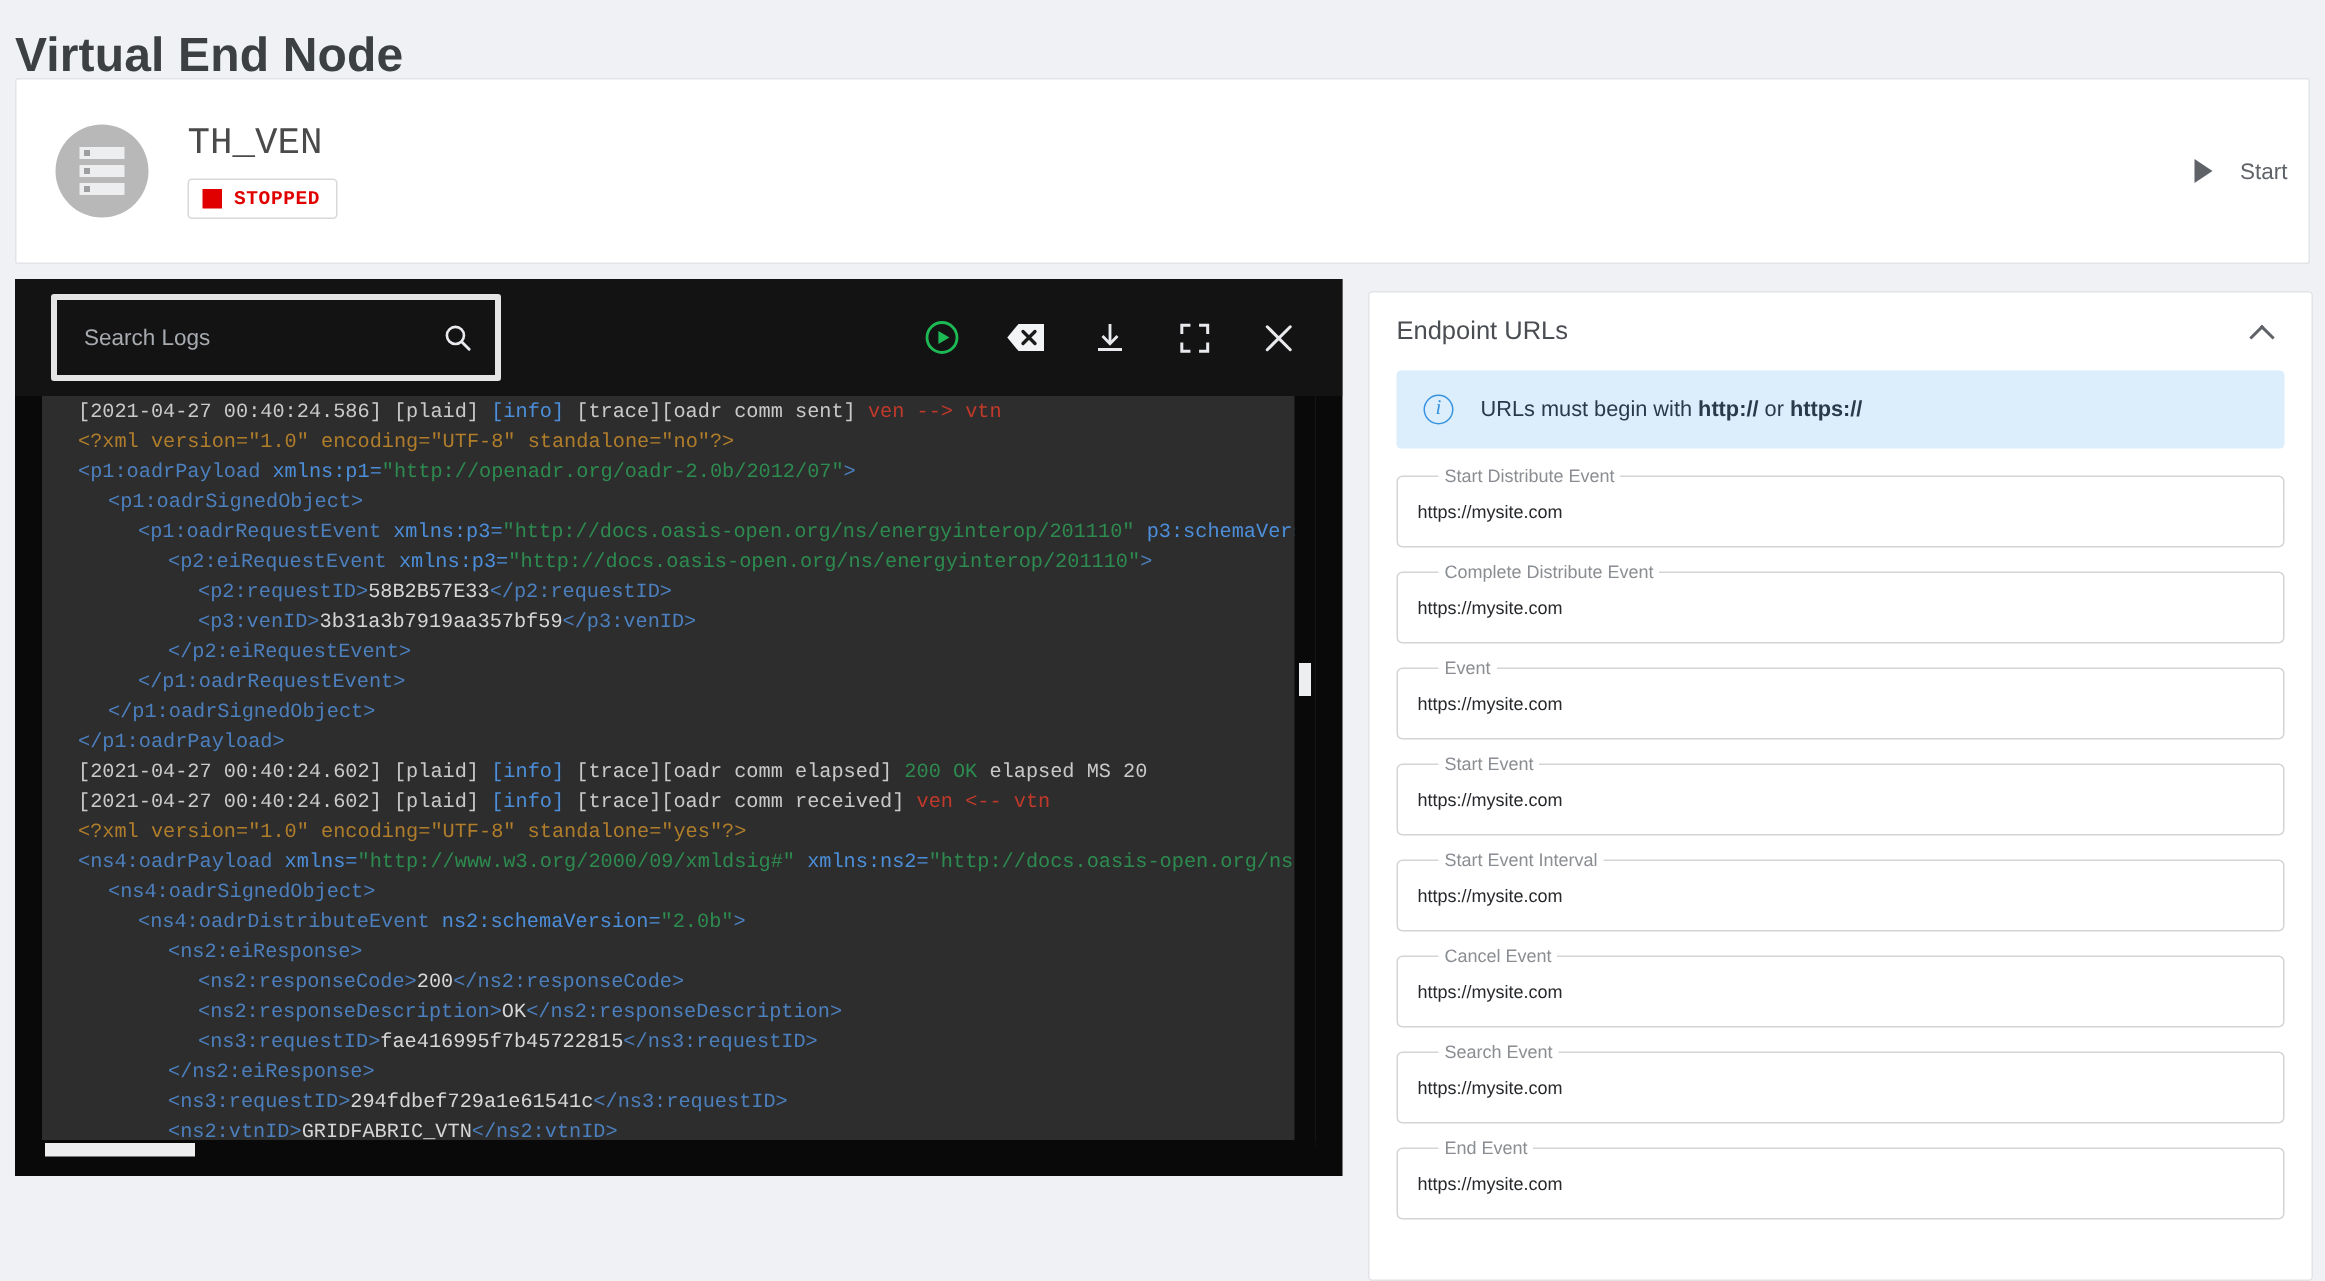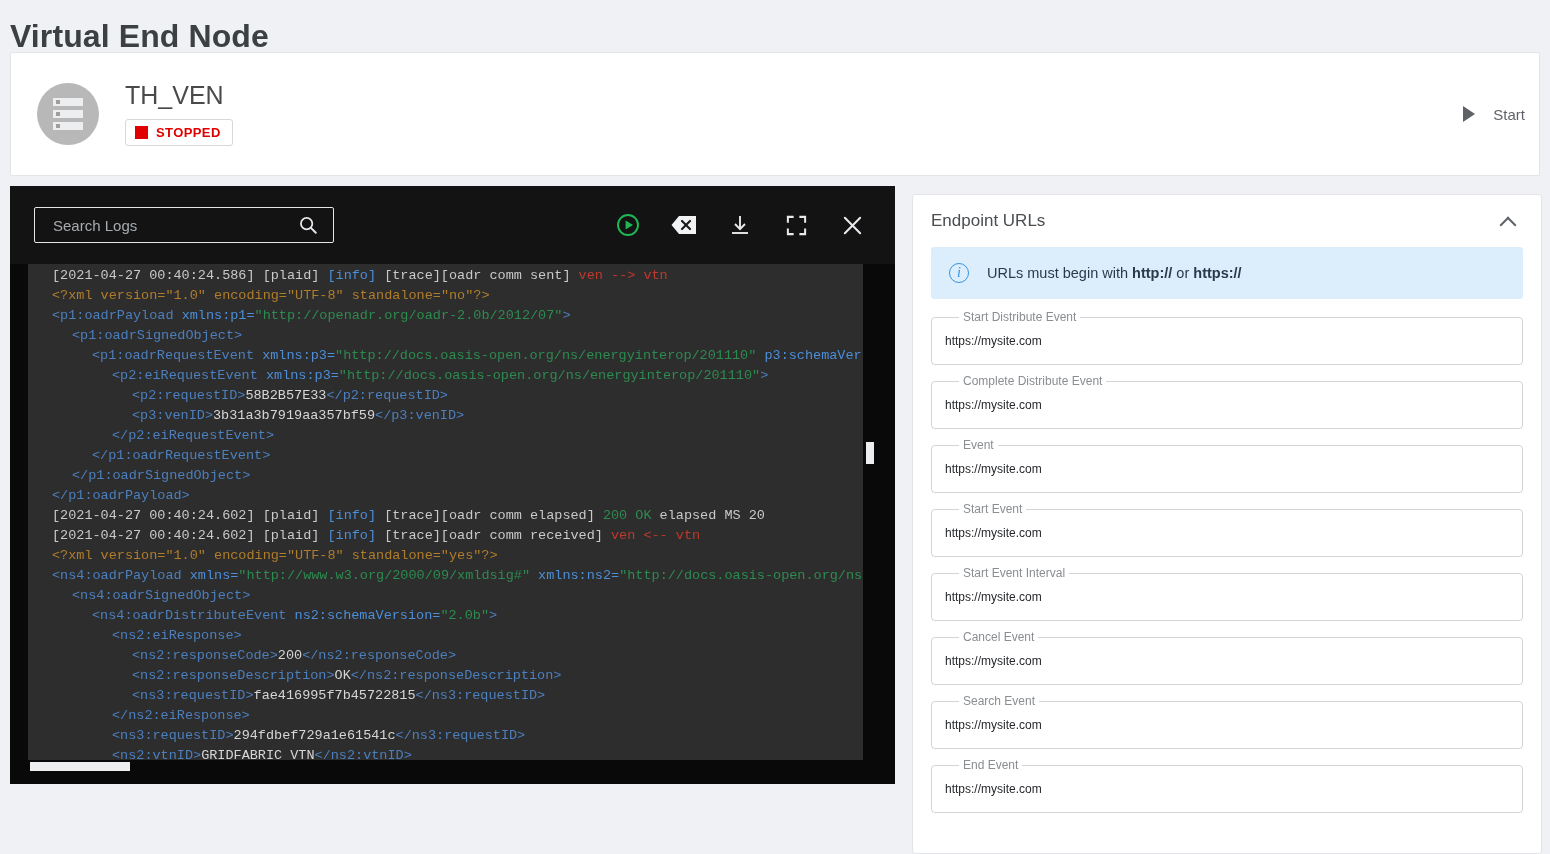--- a/index.html
+++ b/index.html
@@ -48,21 +48,21 @@
     background: #eceef0;
     display: flex;
     align-items: center;
   }
   .avatar .bar i {
     display: block;
     width: 4px; height: 4px;
     background: #9e9e9e;
     margin-left: 3px;
   }
-  .ven-info { margin-left: 26px; flex: 1 1 auto; }
+  .ven-info { margin-left: 26px; flex: 1 1 auto; font-family: Liberation Mono, monospace; }
   .ven-name {
     font-size: 25px;
     color: #4a4a4a;
     line-height: 1.1;
     margin-bottom: 10px;
     font-weight: 400;
   }
   .status-badge {
     display: inline-flex;
     align-items: center;
@@ -110,22 +110,22 @@
     overflow: hidden;
   }
   .console-top {
     height: 78px;
     display: flex;
     align-items: center;
     padding: 0 30px 0 24px;
     background: #131313;
   }
   .search-box {
-    width: 300px; height: 36px;
-    border: 1px solid #e5e5e5;
+    width: 300px; height: 58px;
+    border: 4px solid #e5e5e5;
     border-radius: 2px;
     display: flex;
     align-items: center;
     padding: 0 14px 0 16px;
     background: #131313;
   }
   .search-box input {
     flex: 1 1 auto;
     background: transparent;
     border: none;

